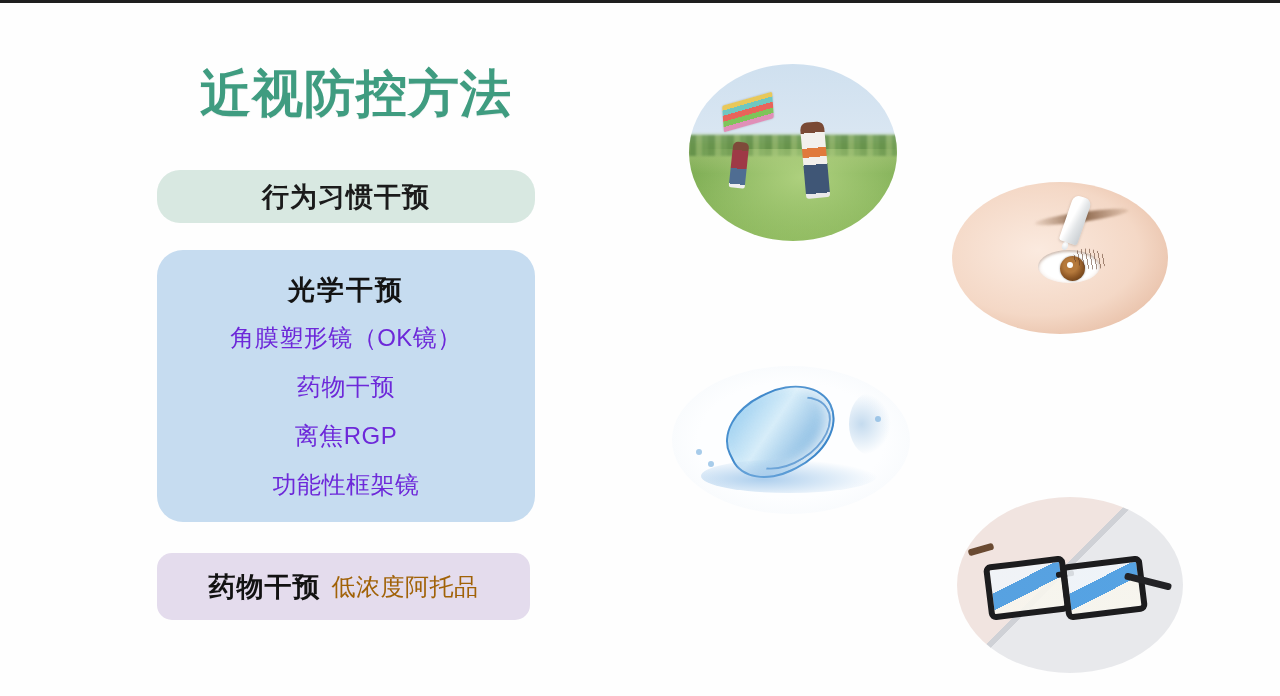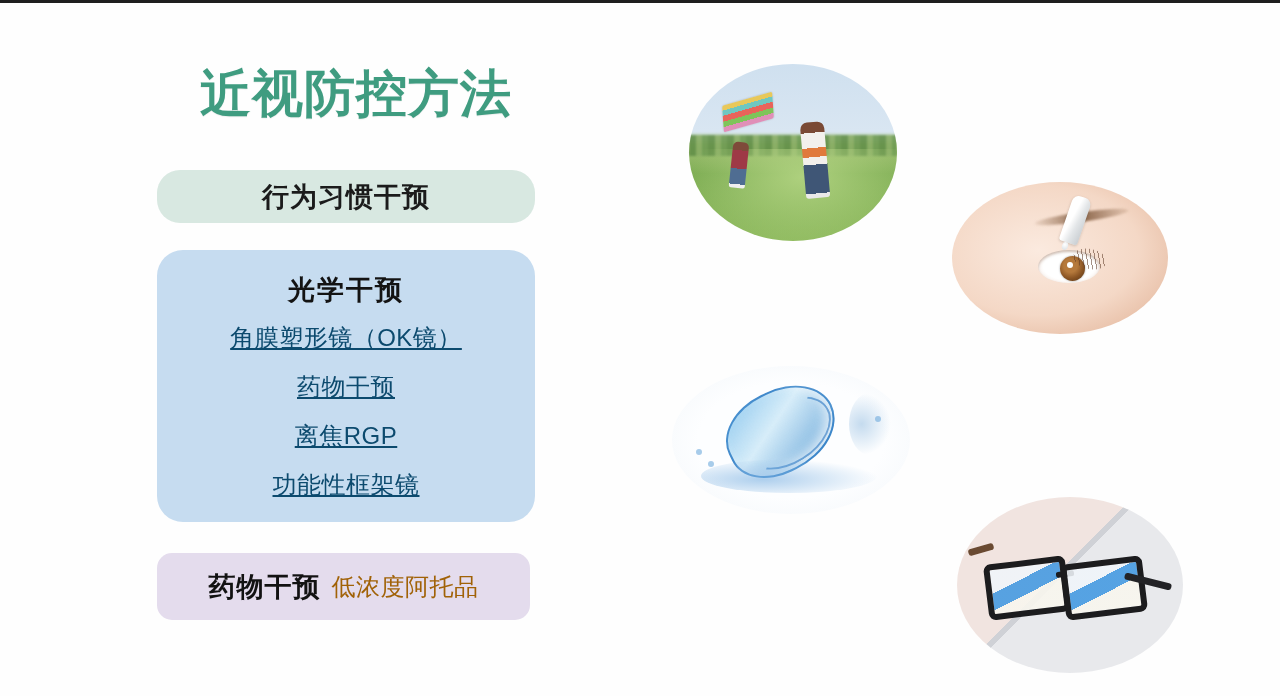--- a/index.html
+++ b/index.html
@@ -83,25 +83,24 @@
     display: block;
     margin-bottom: 18px;
   }
   .optical-list {
     list-style: none;
     margin: 0;
     padding: 0;
   }
   .optical-list li {
     font-size: 24px;
-    color: #0c4a6e;
+    color: #6d28d9;
     line-height: 1;
     margin: 0 0 25px 0;
     letter-spacing: 0.5px;
-    text-decoration: underline;
   }
 
   .panel-medication {
     top: 553px;
     width: 373px;
     height: 67px;
     background: #e4dced;
     border-radius: 15px;
     display: flex;
     align-items: center;

